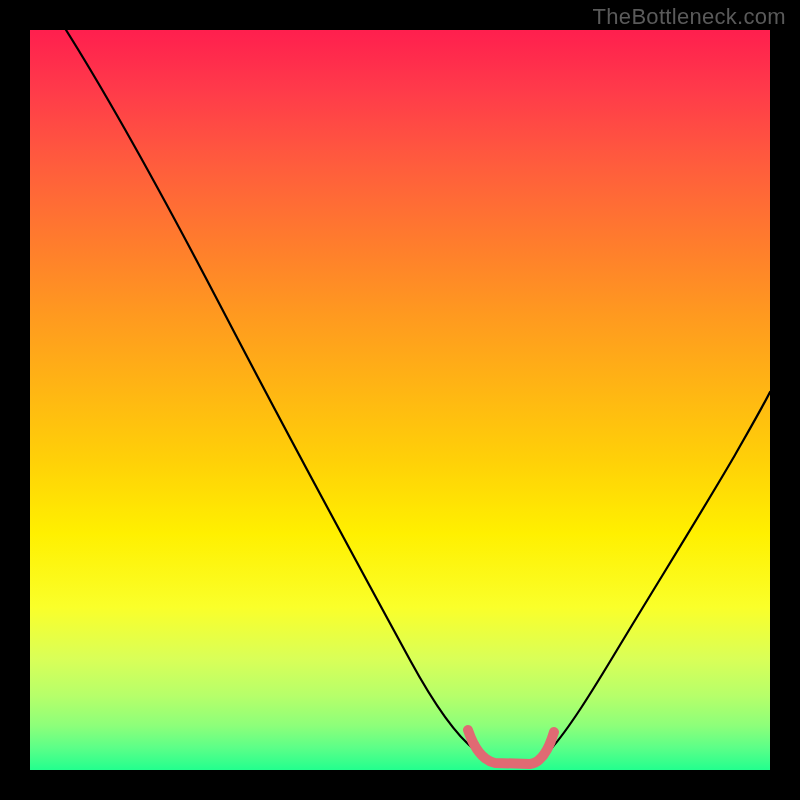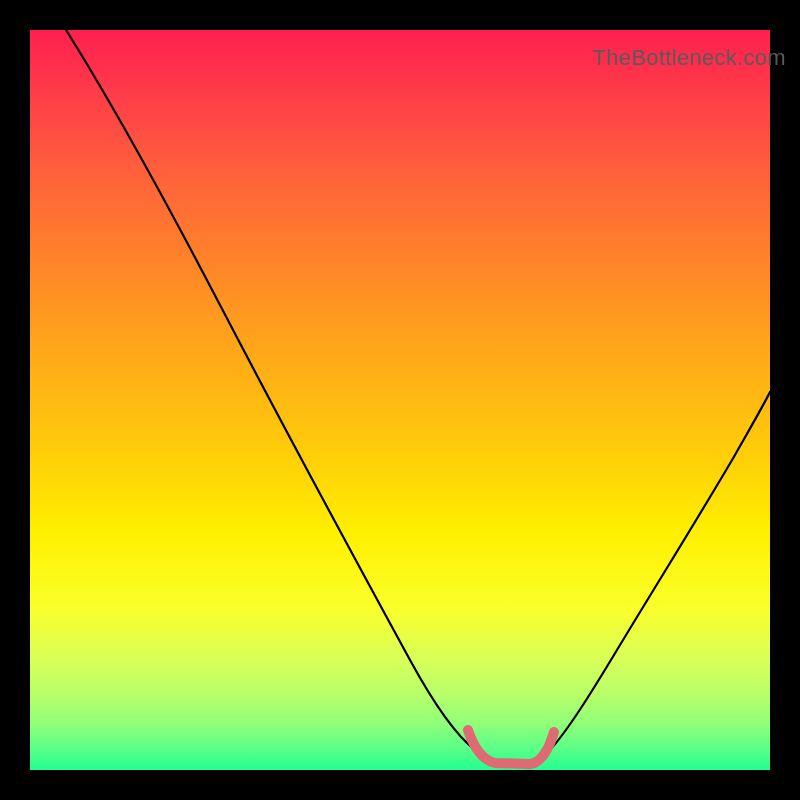--- a/index.html
+++ b/index.html
@@ -19,21 +19,20 @@
   }
   .watermark {
     position: absolute;
     top: 4px;
     right: 14px;
     color: #5a5a5a;
     font-size: 22px;
     font-weight: 500;
     letter-spacing: 0.3px;
     z-index: 10;
-    margin-top: 41px;
   }
   
   .plot {
     position: absolute;
     left: 30px;
     top: 30px;
     width: 740px;   
     height: 740px;
     overflow: hidden;
   }

